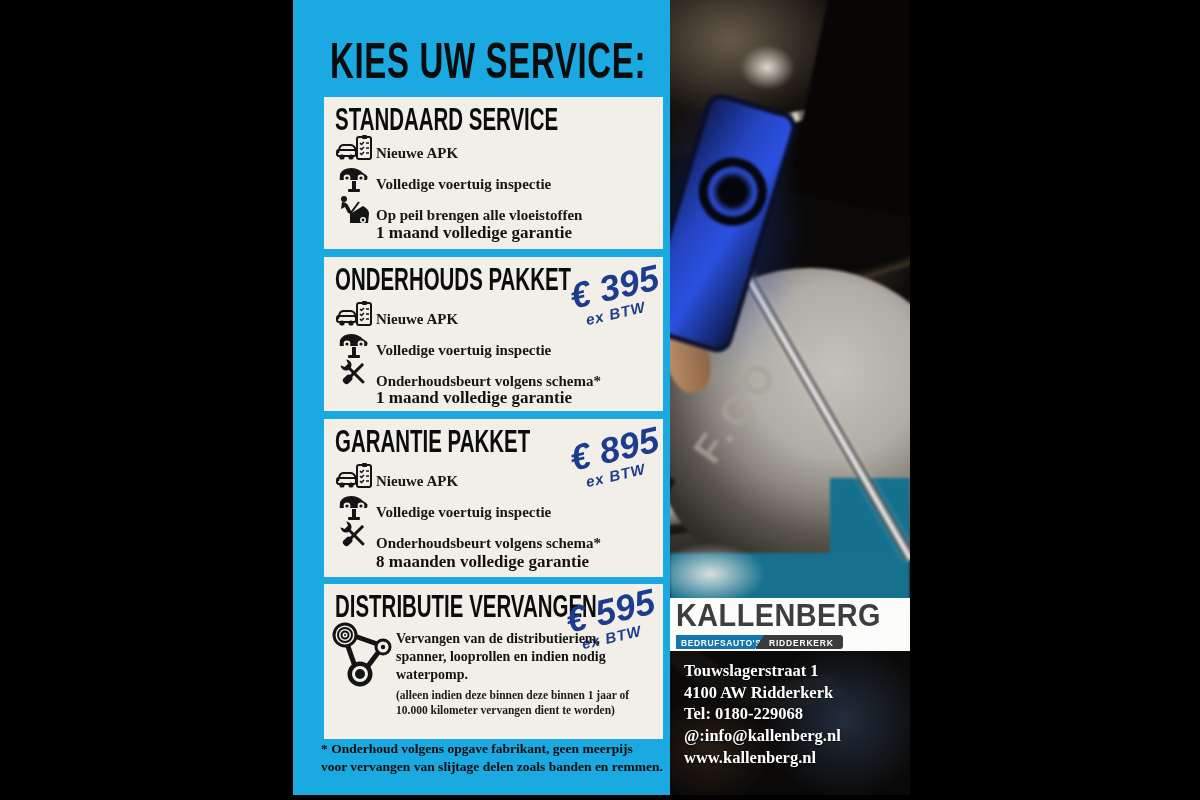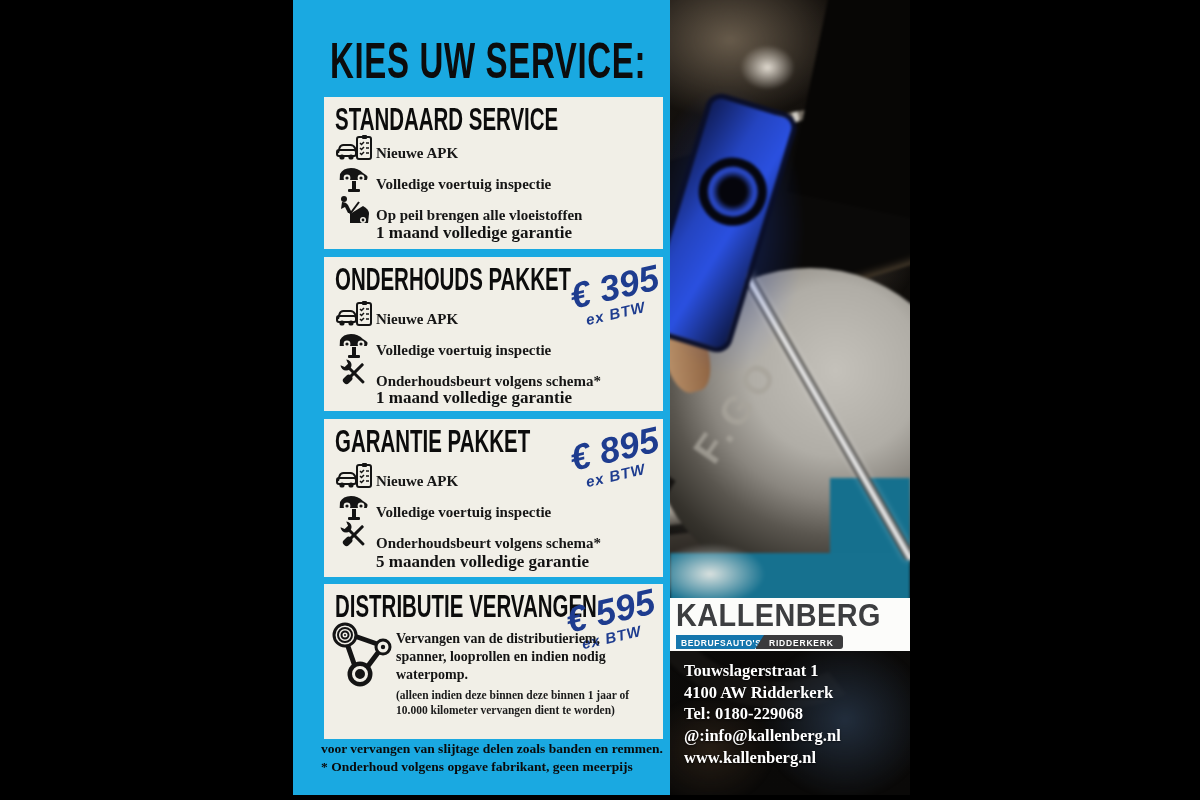--- a/index.html
+++ b/index.html
@@ -290,21 +290,21 @@
             </g>
             <g transform="rotate(-45 17 17)">
               <path d="M13 2 a5.5 5.5 0 1 0 8 0 l-1.6 4.2 h-4.8 z"></path>
               <rect x="15.5" y="9" width="3" height="22" rx="1"></rect>
             </g>
           </svg>
         </span>
         <span class="txt">Onderhoudsbeurt volgens schema*</span>
       </div>
     </div>
-    <div class="guarantee">5 maanden volledige garantie</div>
+    <div class="guarantee">8 maanden volledige garantie</div>
   </div>
 
   <div class="card" id="card4">
     <div class="card-title condensed">DISTRIBUTIE VERVANGEN</div>
     <div class="price">
       <span class="euro" style="font-size:36px;">€ 595</span>
       <div class="note">ex BTW</div>
     </div>
     <div class="c4-body">
       <span class="c4-icon">
@@ -321,22 +321,22 @@
         </svg>
       </span>
       <div>
         <div class="c4-text">Vervangen van de distributieriem, spanner, looprollen en indien nodig waterpomp.</div>
         <div class="c4-fine">(alleen indien deze binnen deze binnen 1 jaar of 10.000 kilometer vervangen dient te worden)</div>
       </div>
     </div>
   </div>
 
   <div class="footnote">
+    <div>* Onderhoud volgens opgave fabrikant, geen meerpijs</div>
     <div>voor vervangen van slijtage delen zoals banden en remmen.</div>
-    <div>* Onderhoud volgens opgave fabrikant, geen meerpijs</div>
   </div>
 
   <div class="photo">
     <div class="photo-art">
       <div class="blob-toplight"></div>
       <div class="spot-white"></div>
       <div class="gray-left"></div>
       <div class="mid-gray"></div>
       <div class="coil-spring"></div>
       <div class="fender-main"></div>

